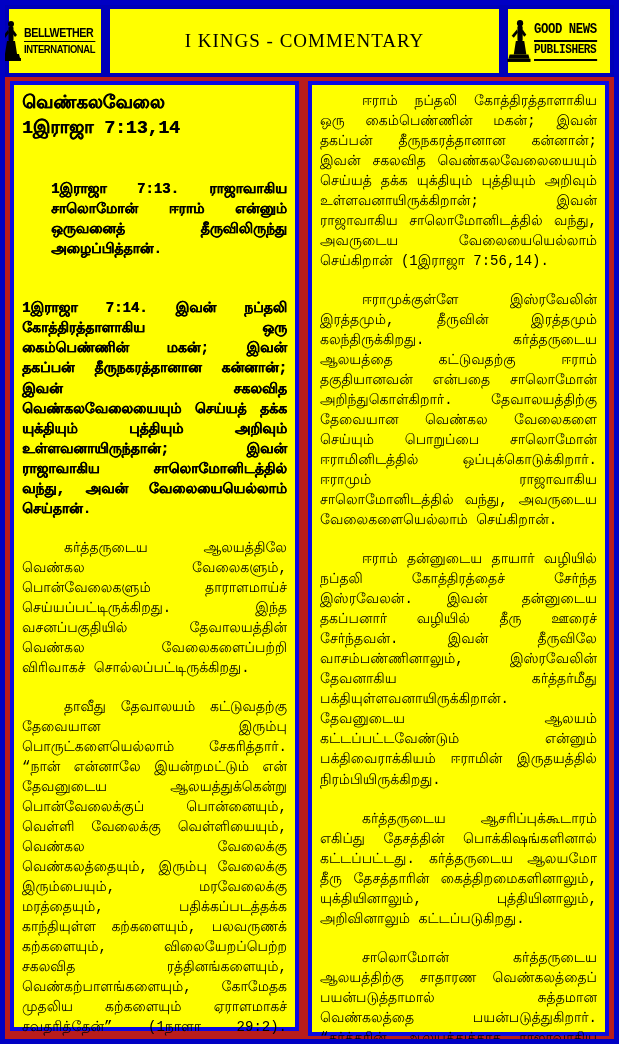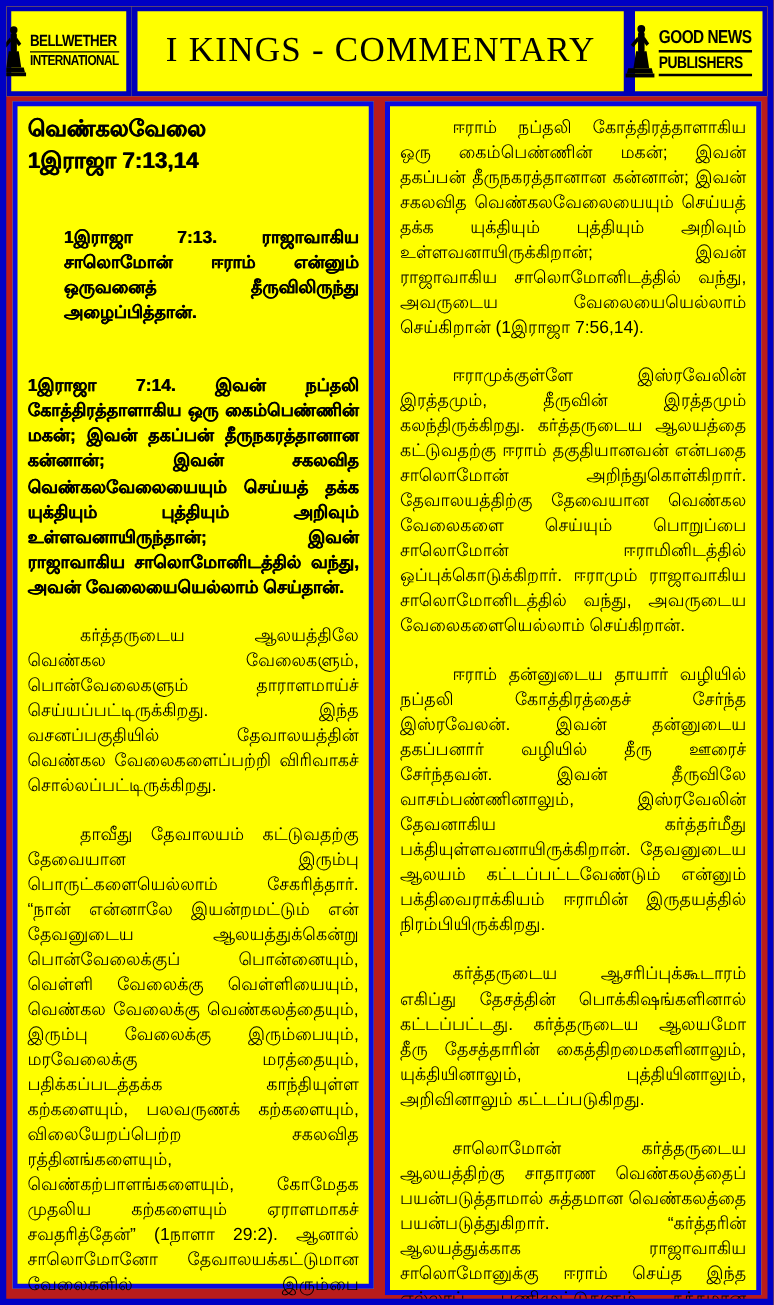--- a/index.html
+++ b/index.html
@@ -23,42 +23,42 @@
     box-sizing:border-box;
     border:4px solid #0000b8;
     background:#ffff00;
     display:flex;
     align-items:center;
     justify-content:center;
     gap:3px;
     padding:2px 3px;
   }
   .logo-box.left{width:100px;}
-  .logo-box.right{width:110px;}
+  .logo-box.right{width:110px;font-family:Liberation Mono, monospace;}
   .title-box{
     flex:1;
     box-sizing:border-box;
     border:4px solid #0000b8;
     border-left-width:5px;border-right-width:5px;
     background:#ffff00;
     display:flex;
     flex-direction:column;
     align-items:center;
     justify-content:center;
     text-align:center;
   }
   .title-tamil{
     font-weight:bold;
     font-size:20px;
     line-height:1.25;
     text-shadow:0.5px 0 currentColor;
   }
   .title-english{
     font-family:"Liberation Serif", serif;
-    font-size:28px;
+    font-size:19px;
     letter-spacing:1px;
     line-height:1.1;
   }
   .statue{flex:0 0 auto;}
   .logo-text{
     display:flex;flex-direction:column;
     font-weight:bold;
     line-height:1.25;
     letter-spacing:-0.5px;
     transform:scaleX(0.82);
@@ -77,20 +77,21 @@
     gap:9px;
   }
   .column{
     box-sizing:border-box;
     border:4px solid #0a0ae0;
     background:#ffff00;
     padding:6px 8px 4px 8px;
     font-size:14px;
     line-height:1.43;
     text-align:justify;
+    font-family:Liberation Mono, monospace;
   }
   .column.left-col{width:289px;margin-bottom:8px;}
   .column.right-col{flex:1;margin-bottom:3px;}
   .heading{
     font-weight:bold;
     font-size:18px;
     line-height:1.4;
     text-align:left;
     text-shadow:0.5px 0 currentColor;
   }

